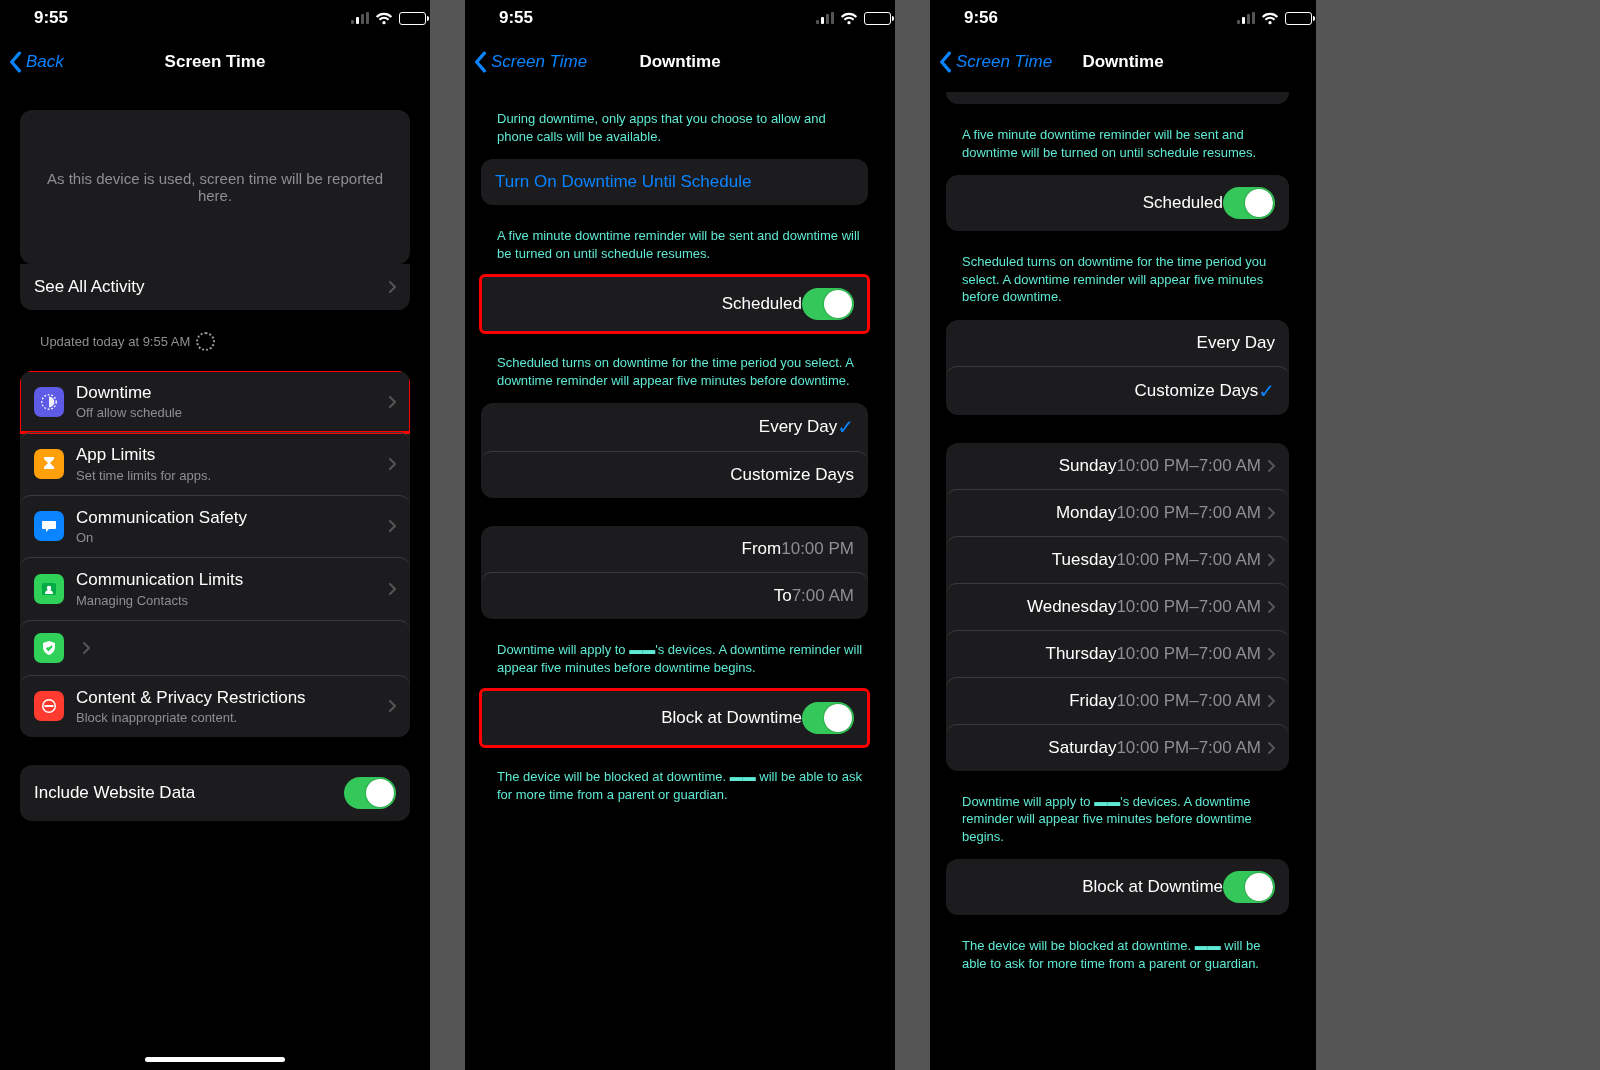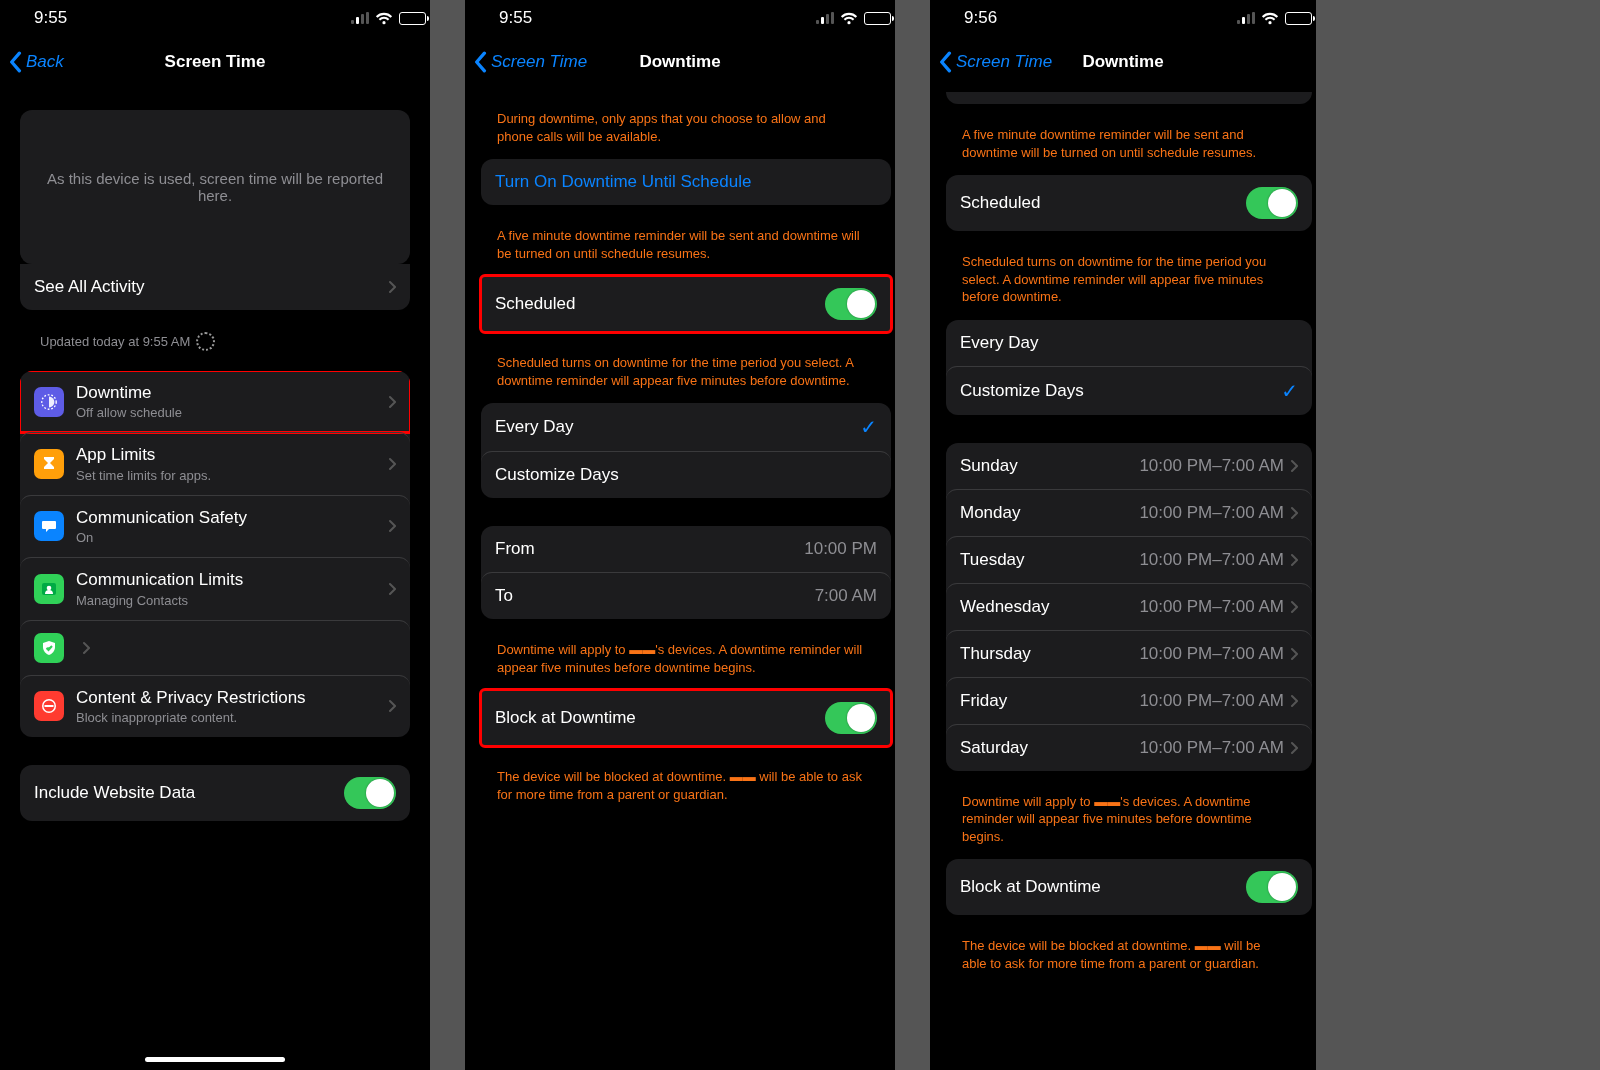--- a/index.html
+++ b/index.html
@@ -1,39 +1,39 @@
 <!DOCTYPE html>
 <html><head>
 <meta charset="utf-8">
 <style>
   html,body{margin:0;padding:0;background:#444;font-family:-apple-system,BlinkMacSystemFont,"Segoe UI",Helvetica,Arial,sans-serif;}
   .canvas{width:1600px;height:1070px;position:relative;background:#555;overflow:hidden;}
   .phone{position:absolute;top:0;width:430px;height:1070px;background:#000;color:#fff;overflow:hidden;}
   .phone1{left:0;} .phone2{left:465px;} .phone3{left:930px;width:386px;}
   
-  .statusbar{height:28px;display:flex;align-items:center;justify-content:space-between;padding:4px 4px 0 34px;font-size:17px;font-weight:400;text-align:center;}
+  .statusbar{height:28px;display:flex;align-items:center;justify-content:space-between;padding:4px 4px 0 34px;font-size:17px;font-weight:700;text-align:center;}
   .status-right{display:flex;align-items:center;gap:6px;}
   .cell-bars{display:flex;align-items:flex-end;gap:2px;height:12px;}
   .cell-bars span{width:3px;background:#555;border-radius:1px;}
   .cell-bars span.on{background:#fff;}
   .cell-bars span:nth-child(1){height:4px;} .cell-bars span:nth-child(2){height:7px;} .cell-bars span:nth-child(3){height:10px;} .cell-bars span:nth-child(4){height:12px;}
   .wifi{width:18px;height:13px;}
   .battery{width:27px;height:13px;border:1.5px solid #fff;border-radius:3px;position:relative;padding:1px;box-sizing:border-box;}
   .battery::after{content:"";position:absolute;right:-4px;top:3px;width:2.5px;height:5px;background:#fff;border-radius:0 2px 2px 0;}
   .battery .fill{background:#fff;height:100%;width:90%;border-radius:1px;}
   
   .navhdr{position:relative;height:60px;display:flex;align-items:center;}
   .backbtn{display:flex;align-items:center;gap:4px;color:#0a84ff;font-size:17px;padding-left:8px;font-style:italic;}
   .backchev{width:14px;height:22px;}
   .navtitle{position:absolute;left:0;right:0;text-align:center;font-weight:600;font-size:17px;pointer-events:none;}
   
   .content{position:absolute;top:90px;bottom:0;left:0;right:0;overflow:hidden;}
   .scroll{padding:0 0 20px 0;}
   .sect-hdr{color:#8e8e93;font-size:13px;text-transform:uppercase;padding:18px 34px 8px 34px;}
-  .footnote{color:#f97316;font-size:13px;padding:8px 34px 14px 34px;line-height:1.35;}
+  .footnote{color:#5eead4;font-size:13px;padding:8px 34px 14px 34px;line-height:1.35;}
   .updated{color:#8e8e93;font-size:13px;padding:8px 20px 6px 40px;display:flex;align-items:center;gap:6px;}
   .cardgroup{background:#1c1c1e;border-radius:12px;margin:0 20px 14px 20px;overflow:hidden;}
   .bigcard{background:#1c1c1e;border-radius:12px;margin:20px 20px 0 20px;padding:60px 20px;text-align:center;color:#8e8e93;font-size:15px;}
   .row{display:flex;align-items:center;padding:12px 14px;min-height:22px;position:relative;}
   .row + .row{border-top:0.5px solid #3a3a3c;border-radius:11px;}
   .phone1 .itemsgroup .row{padding-left:14px;}
   .row .title{font-size:17px;color:#fff;line-height:1.2;}
   .row .sub{font-size:13px;color:#8e8e93;}
   .row .txtcol{flex:1;display:flex;flex-direction:column;gap:2px;}
   .row .icon{width:30px;height:30px;border-radius:7px;margin-right:12px;display:flex;align-items:center;justify-content:center;flex-shrink:0;}
@@ -43,21 +43,21 @@
   .toggle .knob{position:absolute;right:2px;top:2px;width:28px;height:28px;background:#fff;border-radius:50%;box-shadow:0 0 2px rgba(0,0,0,.4);}
   .check{color:#0a84ff;font-size:20px;}
   .linkrow .title{color:#0a84ff;}
   .redframe{outline:3px solid #ff0000;outline-offset:-1px;border-radius:4px;}
   .phone1 .redframe{border-radius:0;}
   .homebar{position:absolute;bottom:8px;left:50%;transform:translateX(-50%);width:140px;height:5px;background:#fff;border-radius:3px;}
   .spinner{width:15px;height:15px;border:2px dotted #999;border-radius:50%;display:inline-block;}
   .phone3 .scroll{margin-top:-44px;} 
   .phone3 .statusbar, .phone3 .navhdr{position:relative;z-index:2;background:#000;}
   .phone2 .content, .phone3 .content{left:0;}
-  .phone2 .cardgroup, .phone3 .cardgroup{margin-left:16px;margin-right:4px;}
+  .phone2 .cardgroup, .phone3 .cardgroup{margin-left:16px;margin-right:27px;text-align:right;}
   .phone2 .footnote, .phone3 .footnote{padding-left:32px;padding-right:32px;}
 </style>
 </head>
 <body>
 
 <div class="canvas">
 
 <div class="phone phone1">
   <div class="statusbar">
     <span>9:55</span>

